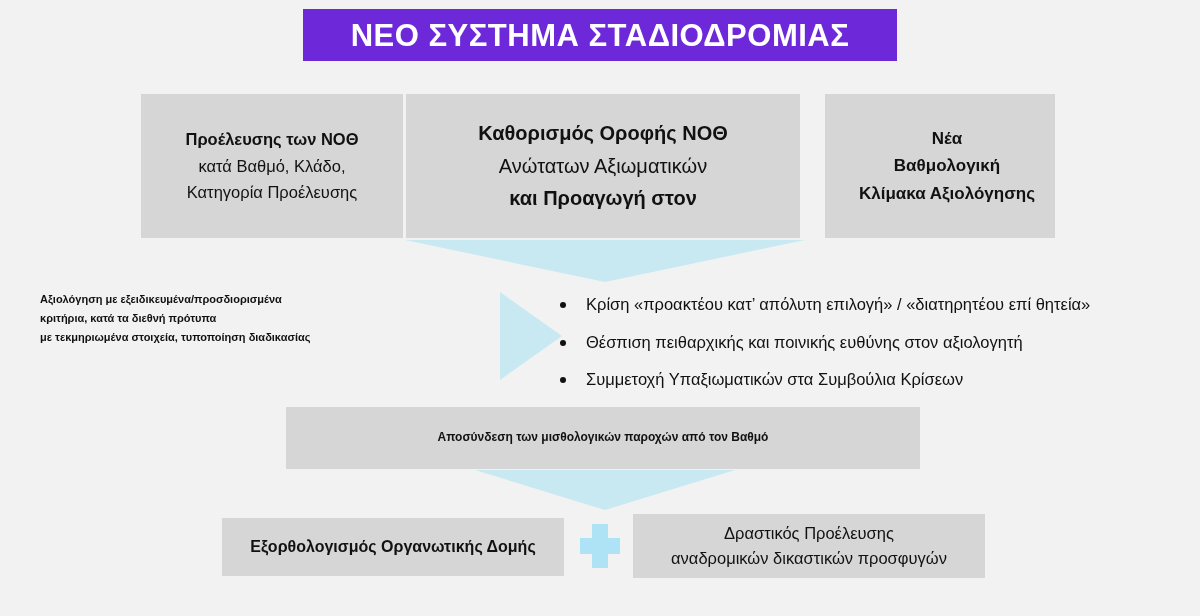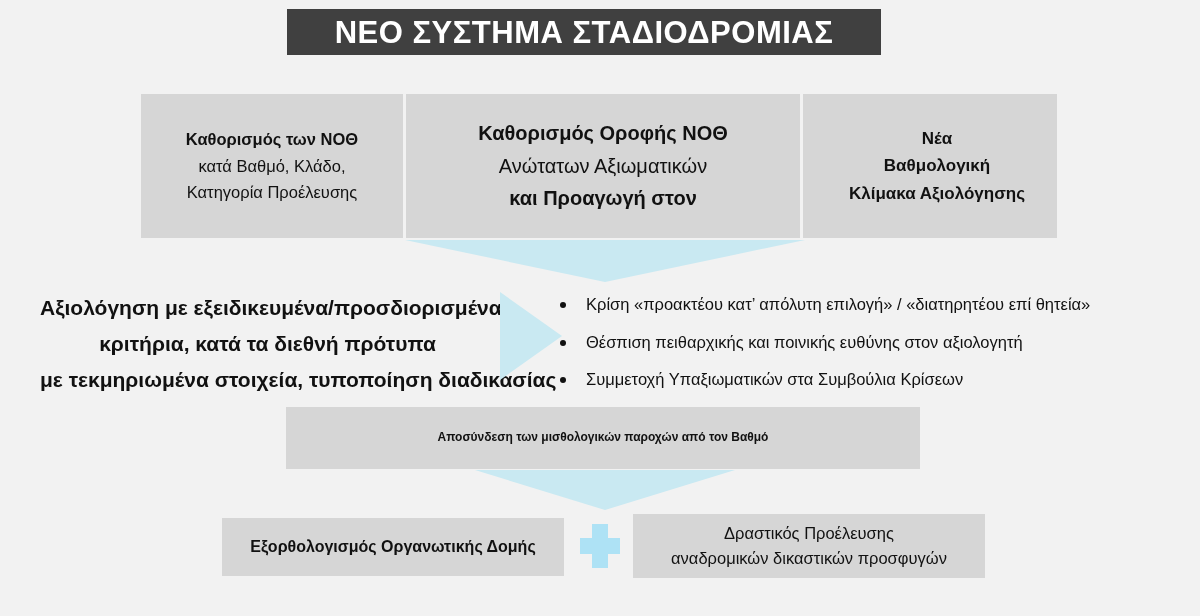--- a/index.html
+++ b/index.html
@@ -18,25 +18,25 @@
   #slide {
     position: relative;
     width: 1200px;
     height: 616px;
     background: #f2f2f2;
   }
 
   
   .title-bar {
     position: absolute;
-    left: 287px;
+    left: 303px;
     top: 9px;
     width: 594px;
-    height: 46px;
-    background: #404040;
+    height: 52px;
+    background: #6d28d9;
     display: flex;
     align-items: center;
     justify-content: center;
   }
   .title-bar .title-text {
     color: #ffffff;
     font-size: 31px;
     font-weight: bold;
     letter-spacing: 0.5px;
     line-height: 1;
@@ -60,21 +60,21 @@
     line-height: 1.62;
     white-space: nowrap;
   }
   .gray-box .line.bold {
     font-weight: bold;
   }
 
   
   #box-noth       { left: 141px; top: 94px;  width: 262px; height: 144px; }
   #box-orofi      { left: 406px; top: 94px;  width: 394px; height: 144px; }
-  #box-klimaka    { left: 803px; top: 94px;  width: 254px; height: 144px; padding-left: 24px; }
+  #box-klimaka    { left: 825px; top: 94px;  width: 230px; height: 144px; padding-left: 24px; }
 
   #box-orofi .line { font-size: 20px; }
   #box-klimaka .line { font-size: 17px; }
 
   
   .chev-down {
     position: absolute;
     background: #c9e9f2;
   }
   #chev-top {
@@ -93,23 +93,23 @@
     -webkit-clip-path: polygon(0 0, 100% 0, 50% 100%);
     clip-path: polygon(0 0, 100% 0, 50% 100%);
   }
 
   
   #criteria-text {
     position: absolute;
     left: 40px;
     top: 290px;
     width: 455px;
-    text-align: center;
+    text-align: left;
     font-weight: bold;
-    font-size: 21px;
+    font-size: 11px;
     line-height: 1.72;
   }
   #criteria-text .line { white-space: nowrap; }
 
   #arrow-right {
     position: absolute;
     left: 500px;
     top: 292px;
     width: 62px;
     height: 88px;
@@ -201,21 +201,21 @@
 </head>
 <body>
 
 <div id="slide">
 
   <div class="title-bar">
     <span class="title-text">ΝΕΟ ΣΥΣΤΗΜΑ ΣΤΑΔΙΟΔΡΟΜΙΑΣ</span>
   </div>
 
   <div class="gray-box" id="box-noth">
-    <span class="line bold">Καθορισμός των ΝΟΘ</span>
+    <span class="line bold">Προέλευσης των ΝΟΘ</span>
     <span class="line">κατά Βαθμό, Κλάδο,</span>
     <span class="line">Κατηγορία Προέλευσης</span>
   </div>
 
   <div class="gray-box" id="box-orofi">
     <span class="line bold">Καθορισμός Οροφής ΝΟΘ</span>
     <span class="line">Ανώτατων Αξιωματικών</span>
     <span class="line bold">και Προαγωγή στον</span>
   </div>
 

